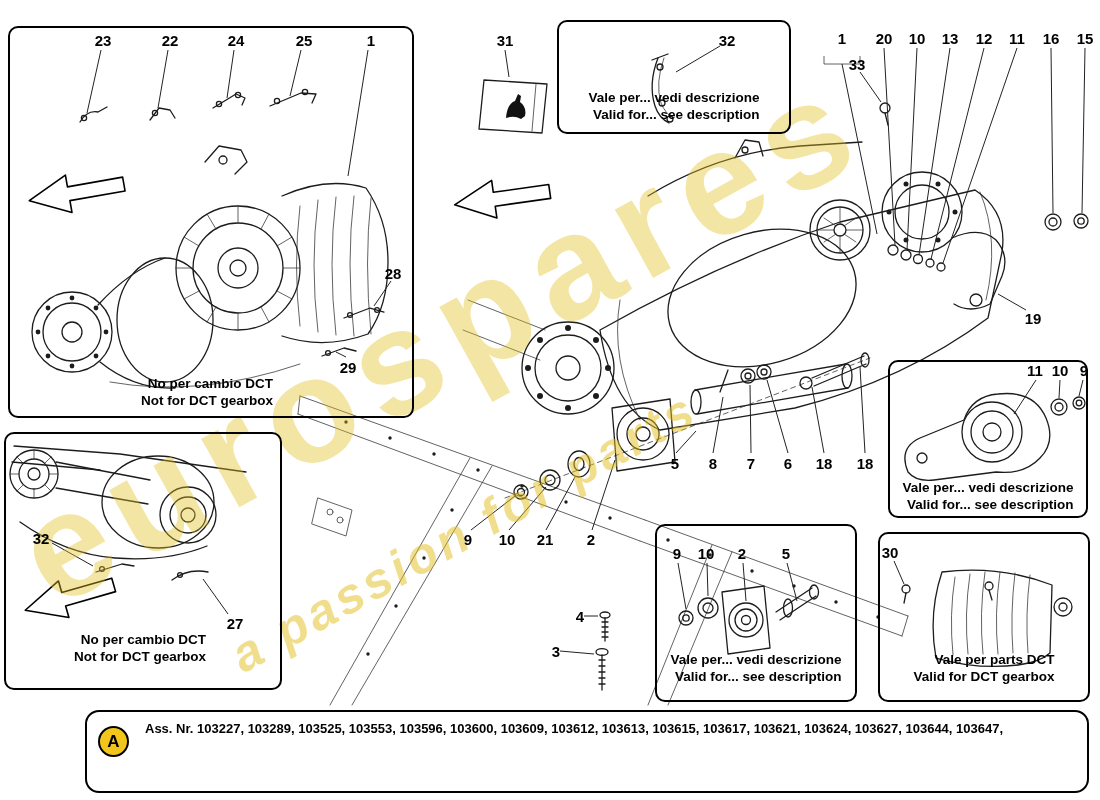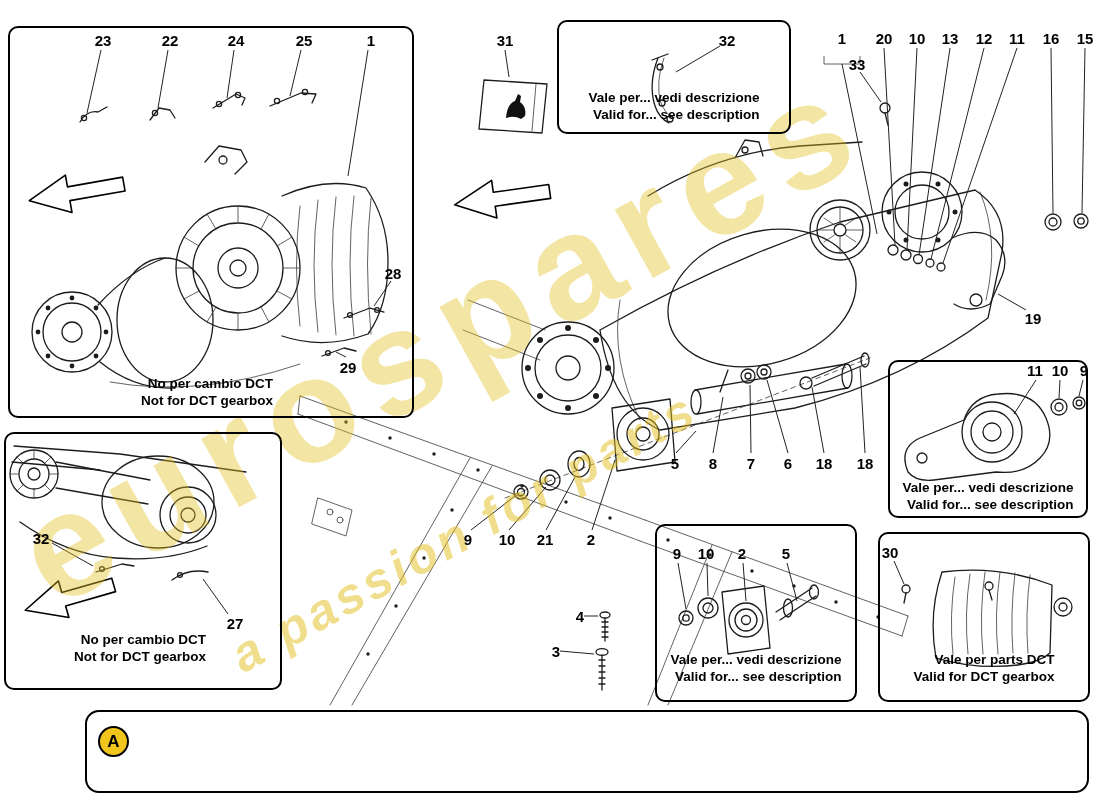--- a/index.html
+++ b/index.html
@@ -406,16 +406,17 @@
     <div>Valid for... see description</div>
   </div>
   <div class="caption" style="left:984px;top:652px">
     <div>Vale per parts DCT</div>
     <div>Valid for DCT gearbox</div>
   </div>
 
   <div class="footer">
     <div class="badge">A</div>
     <div class="ftext">
+      <div>Ass. Nr. 103227, 103289, 103525, 103553, 103596, 103600, 103609, 103612, 103613, 103615, 103617, 103621, 103624, 103627, 103644, 103647,</div>
     </div>
   </div>
 
 </div>
 
 </body></html>

